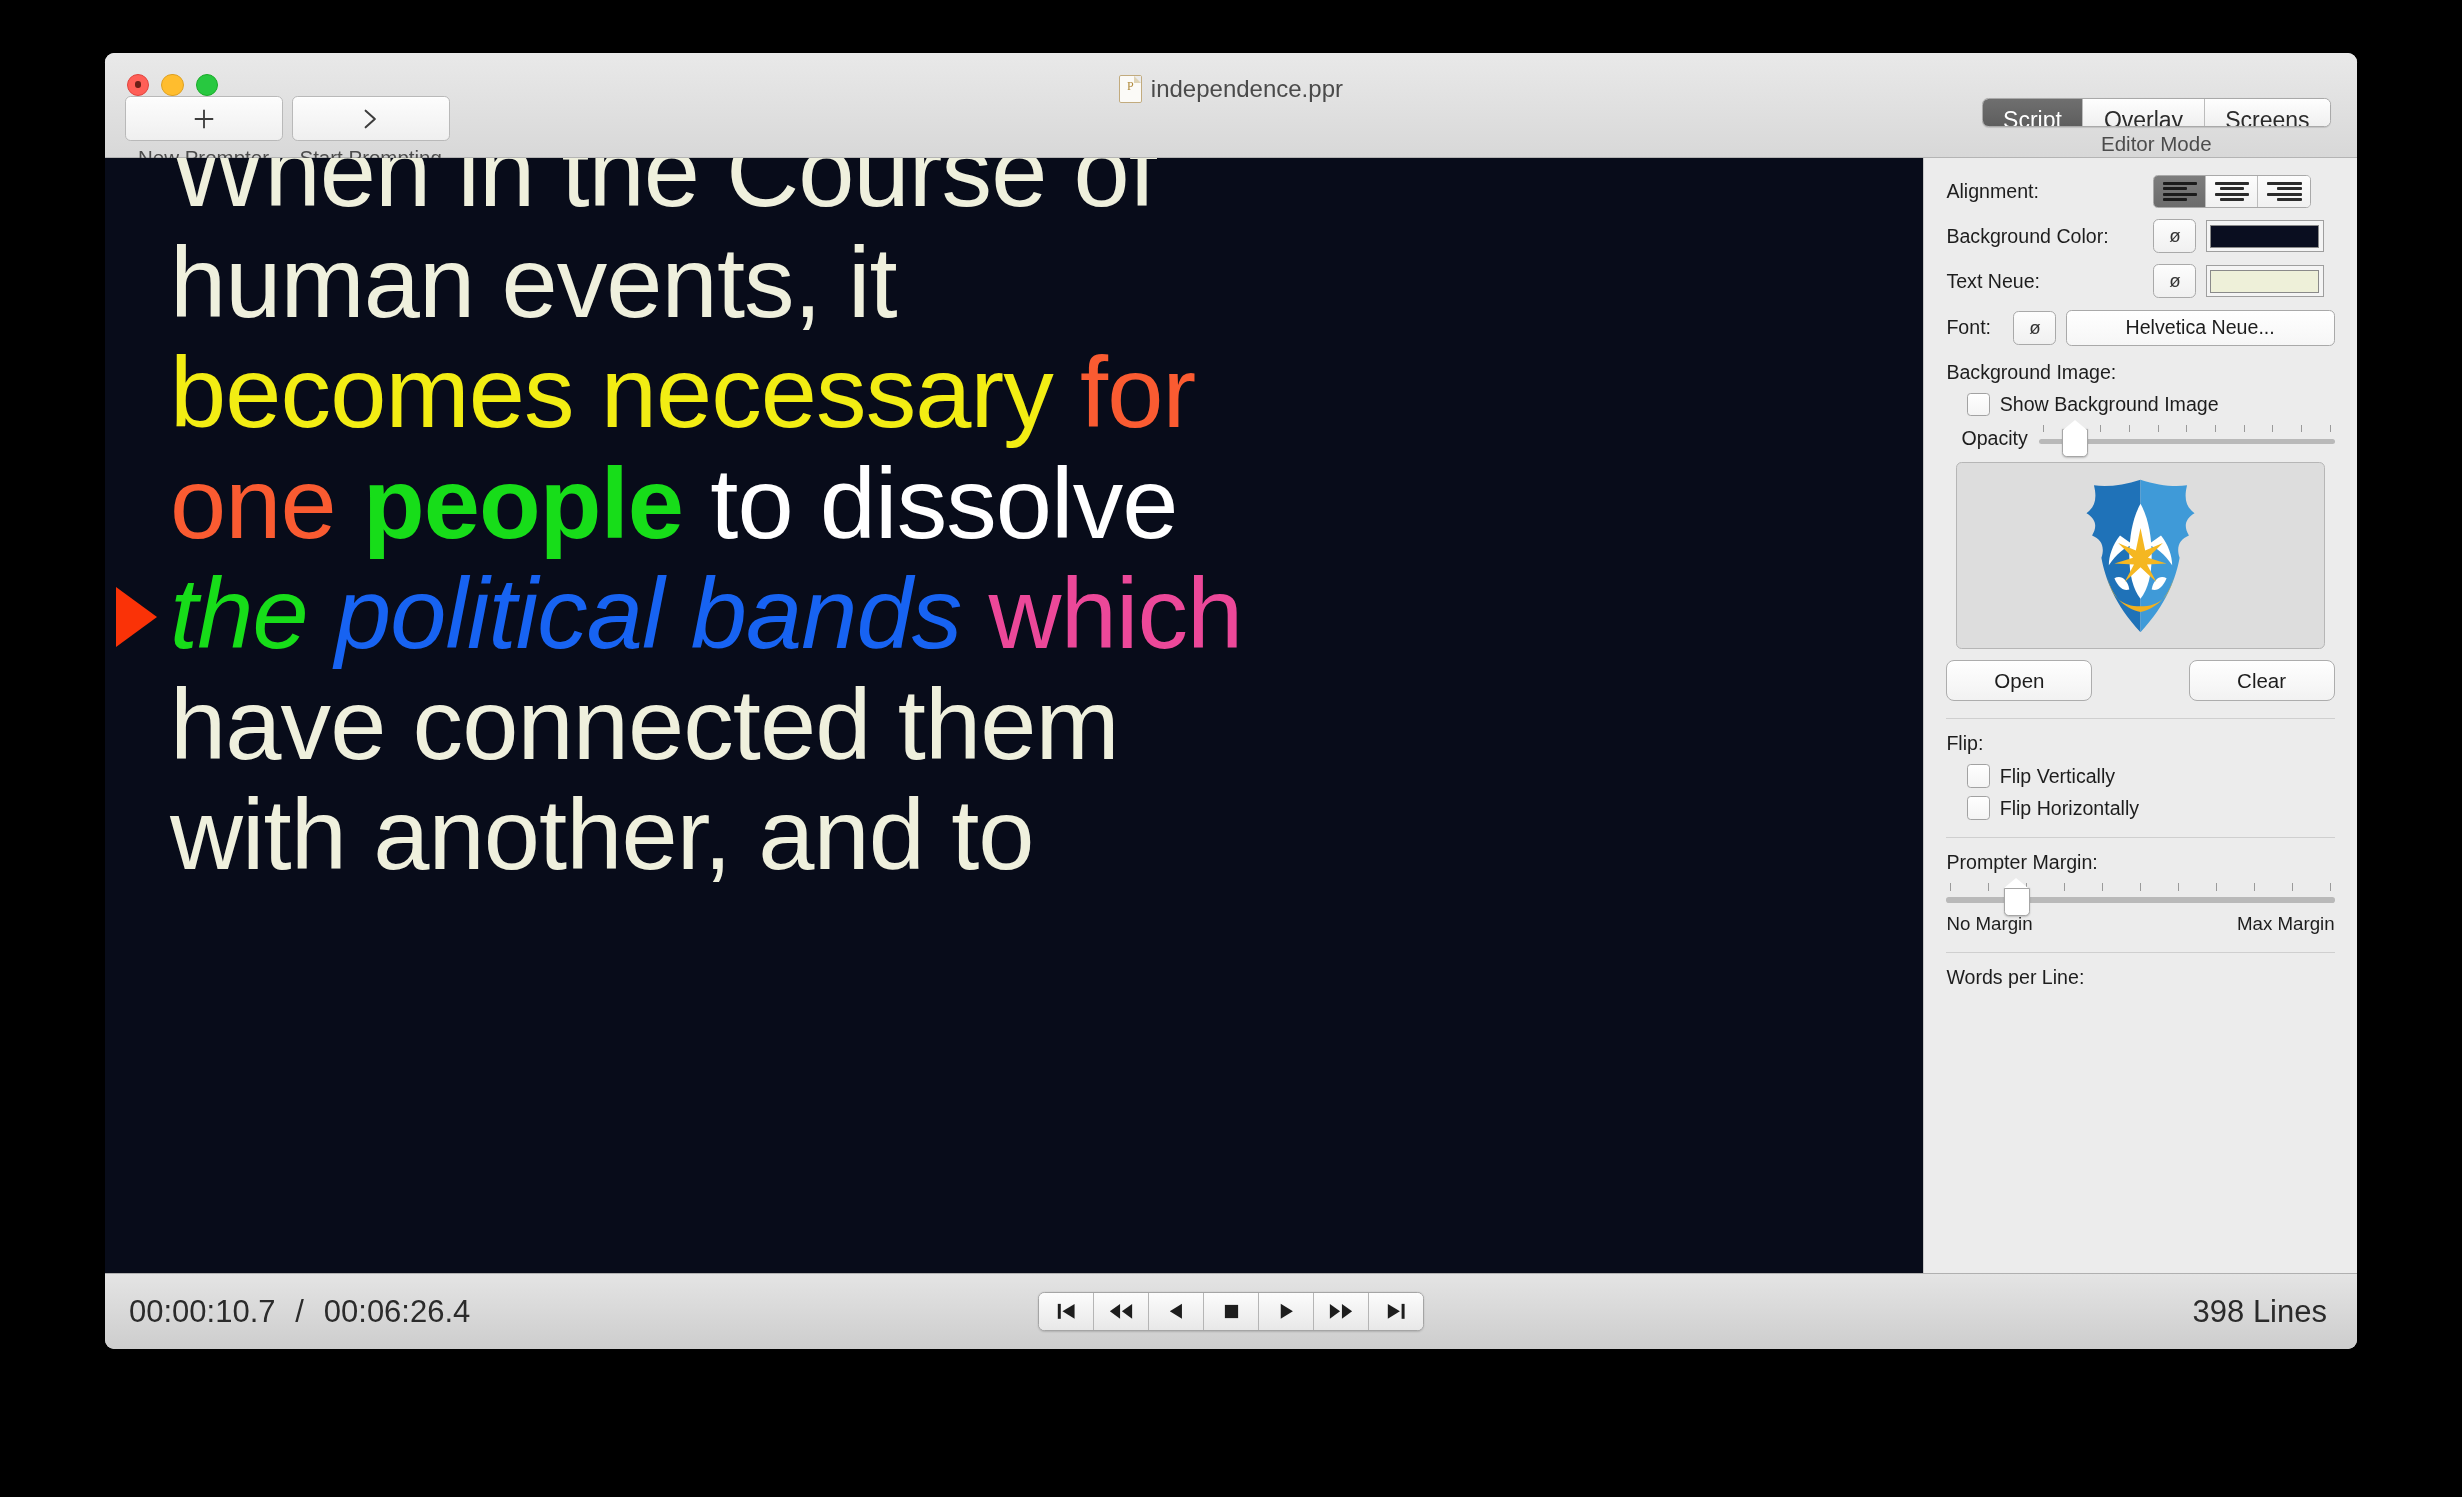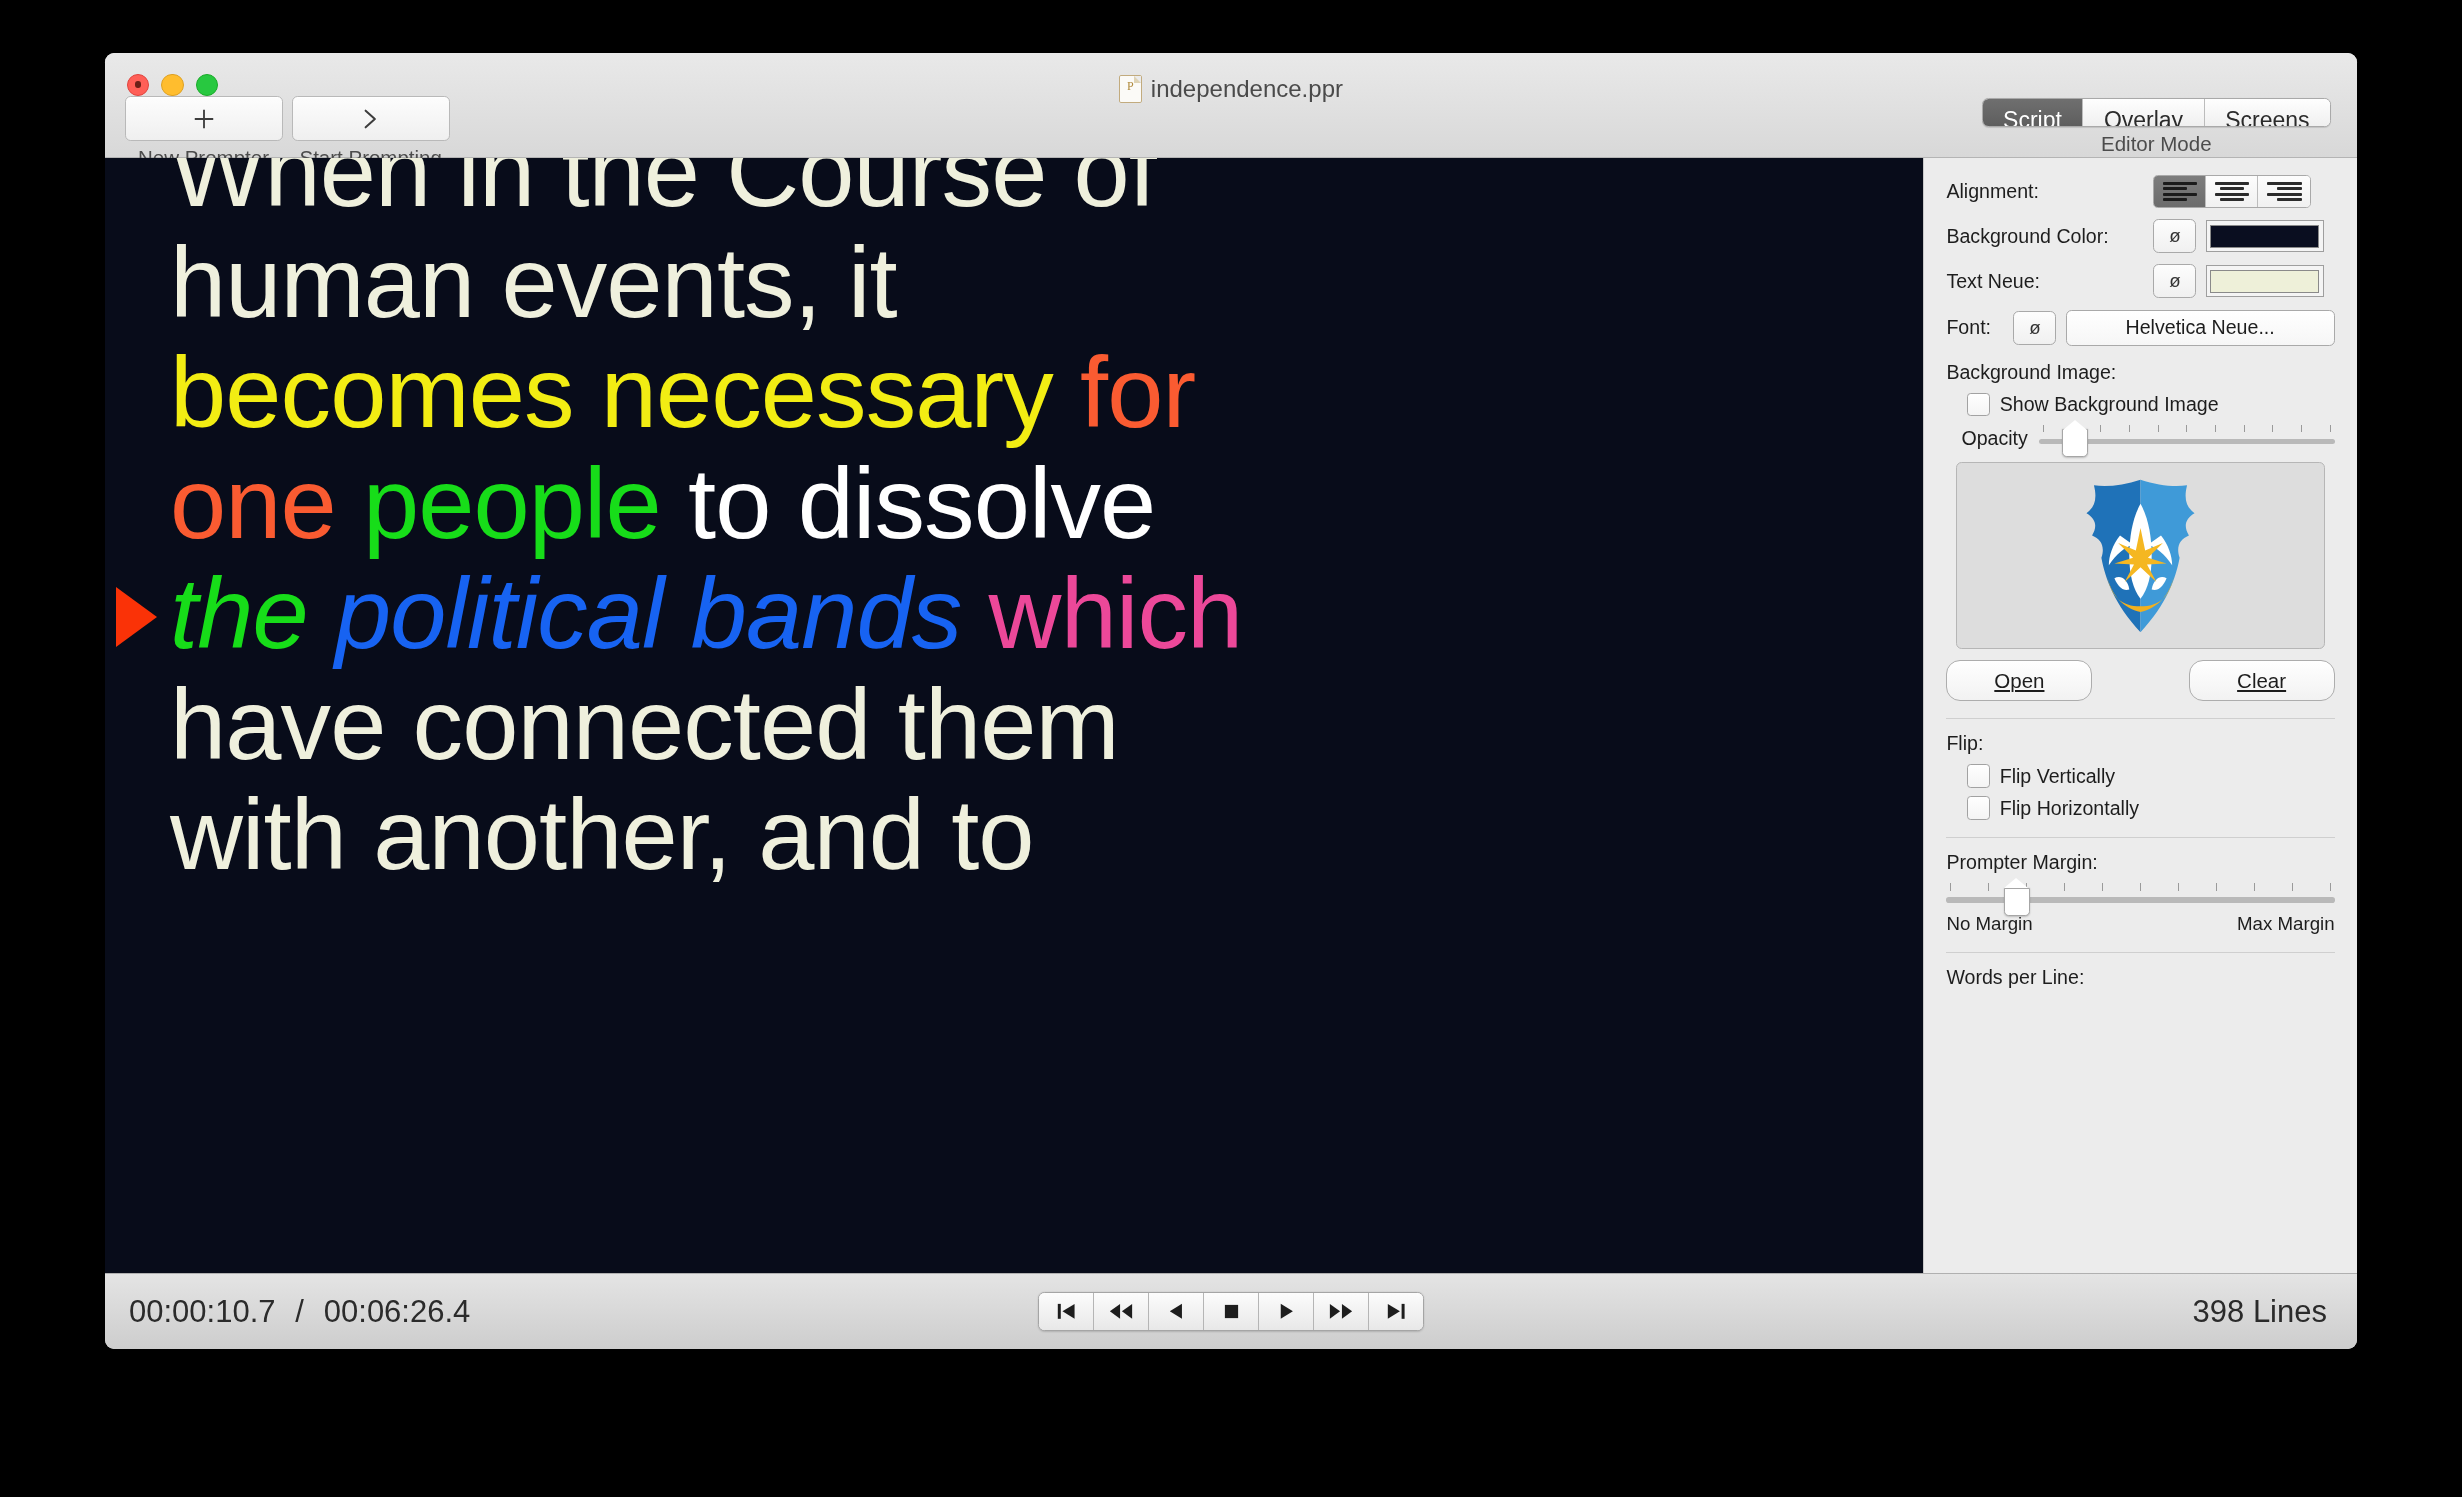--- a/index.html
+++ b/index.html
@@ -205,21 +205,21 @@
     right: 37px;
     top: -39px;
     font-family: "Liberation Sans Narrow", "Liberation Sans", sans-serif;
     font-size: 101px;
     line-height: 1.03;
     letter-spacing: -0.9px;
     color: #eff0dd;
     white-space: nowrap;
   }
   .script .line { margin-bottom: 6.5px; }
-  .b { font-weight: normal; }
+  .b { font-weight: bold; }
   .i { font-style: italic; }
 
   
   .inspector {
     flex: 0 0 434px;
     background: #ececec;
     border-left: 0.9px solid #c9c9c9;
     padding: 17px 22.4px 0 22.4px;
     box-sizing: border-box;
     overflow: hidden;
@@ -400,28 +400,27 @@
   }
   .btn-row {
     display: flex;
     justify-content: space-between;
     margin-top: 11.2px;
   }
   .plain-btn {
     width: 144px;
     height: 39px;
     border: 0.9px solid #adadad;
-    border-radius: 14px;
+    border-radius: 8px;
     background: linear-gradient(to bottom, #ffffff, #f2f2f2);
     font-size: 20.5px;
     color: #1d1d1d;
     display: flex;
     align-items: center;
     justify-content: center;
-    text-decoration: underline;
   }
   .divider {
     height: 0.9px;
     background: #cfcfcf;
     margin: 17px 0 13px 0;
   }
   .slider-caption {
     display: flex;
     justify-content: space-between;
     font-size: 18.7px;

